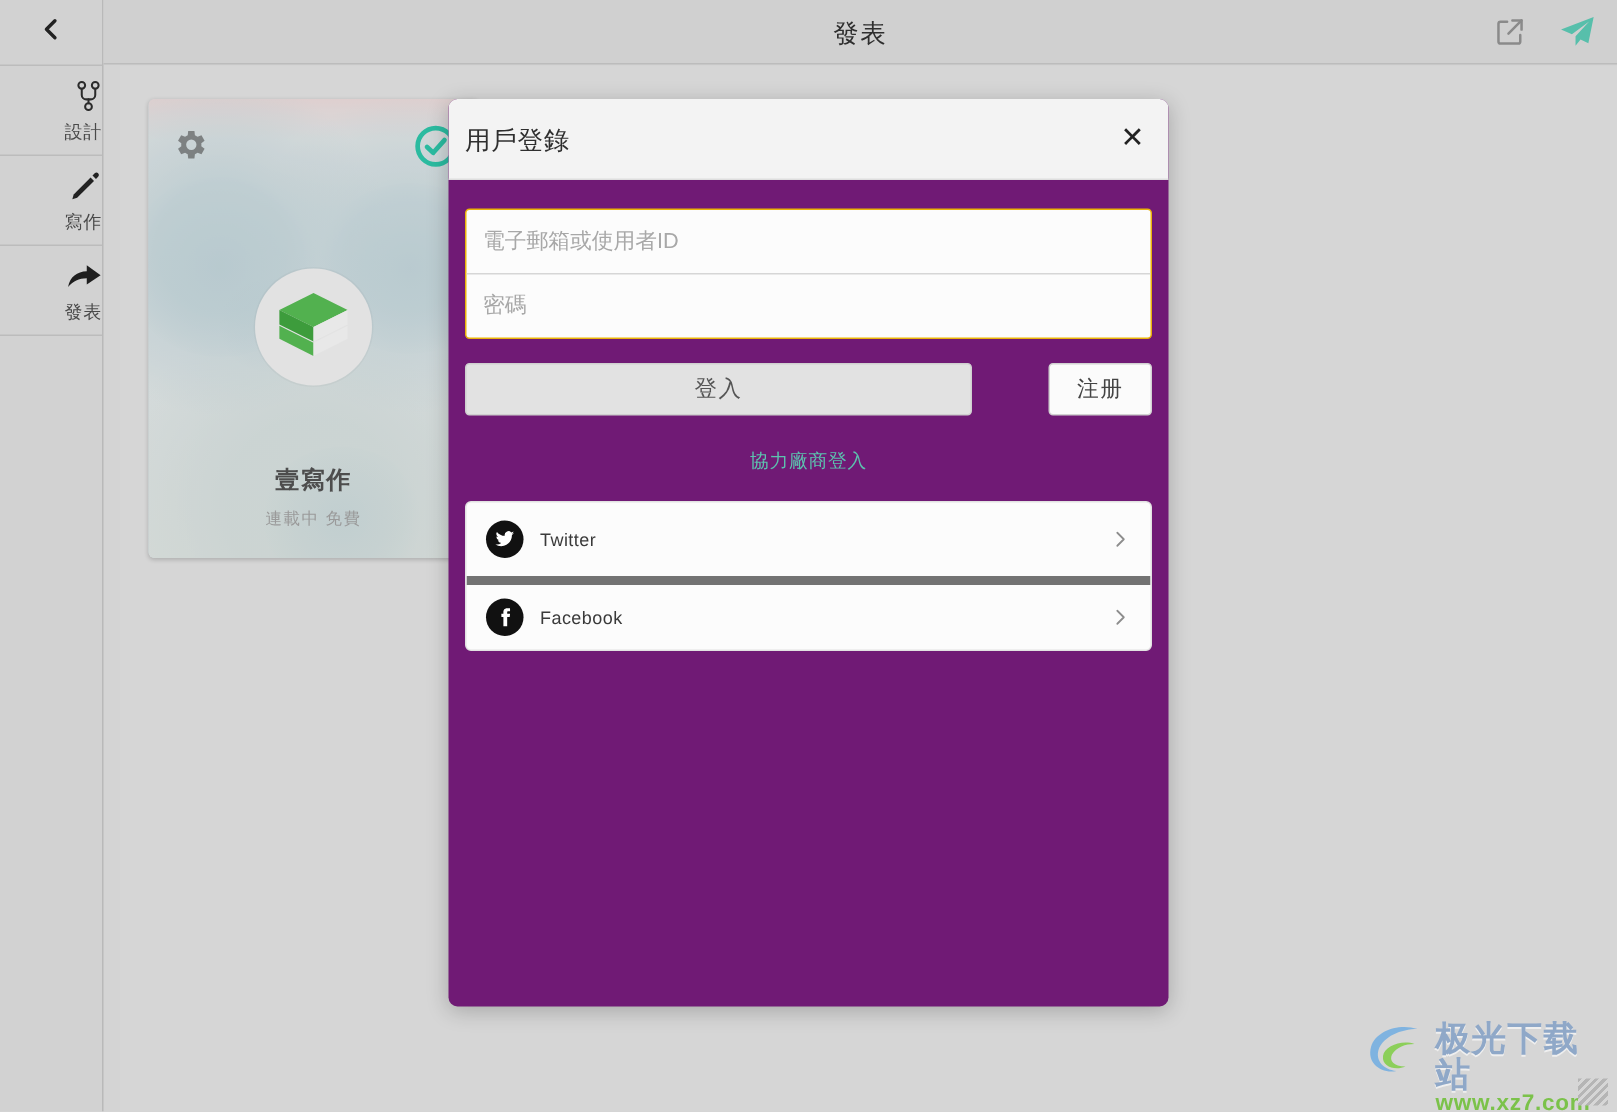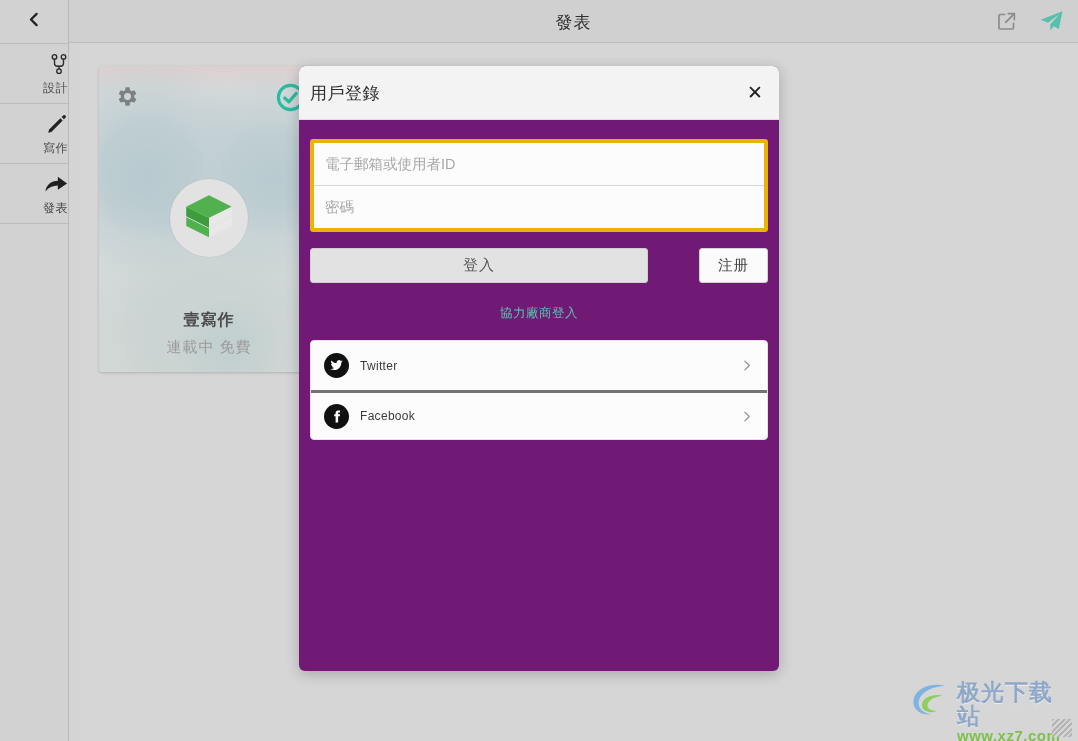--- a/index.html
+++ b/index.html
@@ -170,21 +170,21 @@
     font-size: 16px;
     font-weight: bold;
     color: #4d4d4d;
     letter-spacing: 1px;
   }
   .card-sub {
     position: absolute;
     left: 0; right: 0;
     top: 272px;
     text-align: center;
-    font-size: 15px;
+    font-size: 11px;
     color: #9a9a9a;
     letter-spacing: 1px;
   }
 
   
   .dialog {
     position: absolute;
     left: 299px;
     top: 66px;
     width: 480px;
@@ -222,21 +222,21 @@
     color: #222;
     font-size: 19px;
     line-height: 1;
     font-weight: bold;
   }
   .dialog-body {
     padding: 19px 11px 0 11px;
   }
 
   .field-group {
-    border: 4px solid #eab308;
+    border: 1px solid #eab308;
     border-radius: 3px;
     background: #fcfcfc;
     overflow: hidden;
   }
   .field {
     display: block;
     width: 100%;
     height: 42px;
     border: none;
     outline: none;
@@ -303,21 +303,21 @@
   }
   .provider-row {
     display: flex;
     align-items: center;
     height: 49px;
     padding: 0 14px 0 13px;
     cursor: pointer;
     box-sizing: border-box;
   }
   .provider-row + .provider-row {
-    border-top: 3px solid #737373;
+    border-top: 6px solid #737373;
   }
   .provider-icon {
     width: 25px;
     height: 25px;
     border-radius: 50%;
     background: #111;
     display: flex;
     align-items: center;
     justify-content: center;
     flex: none;

